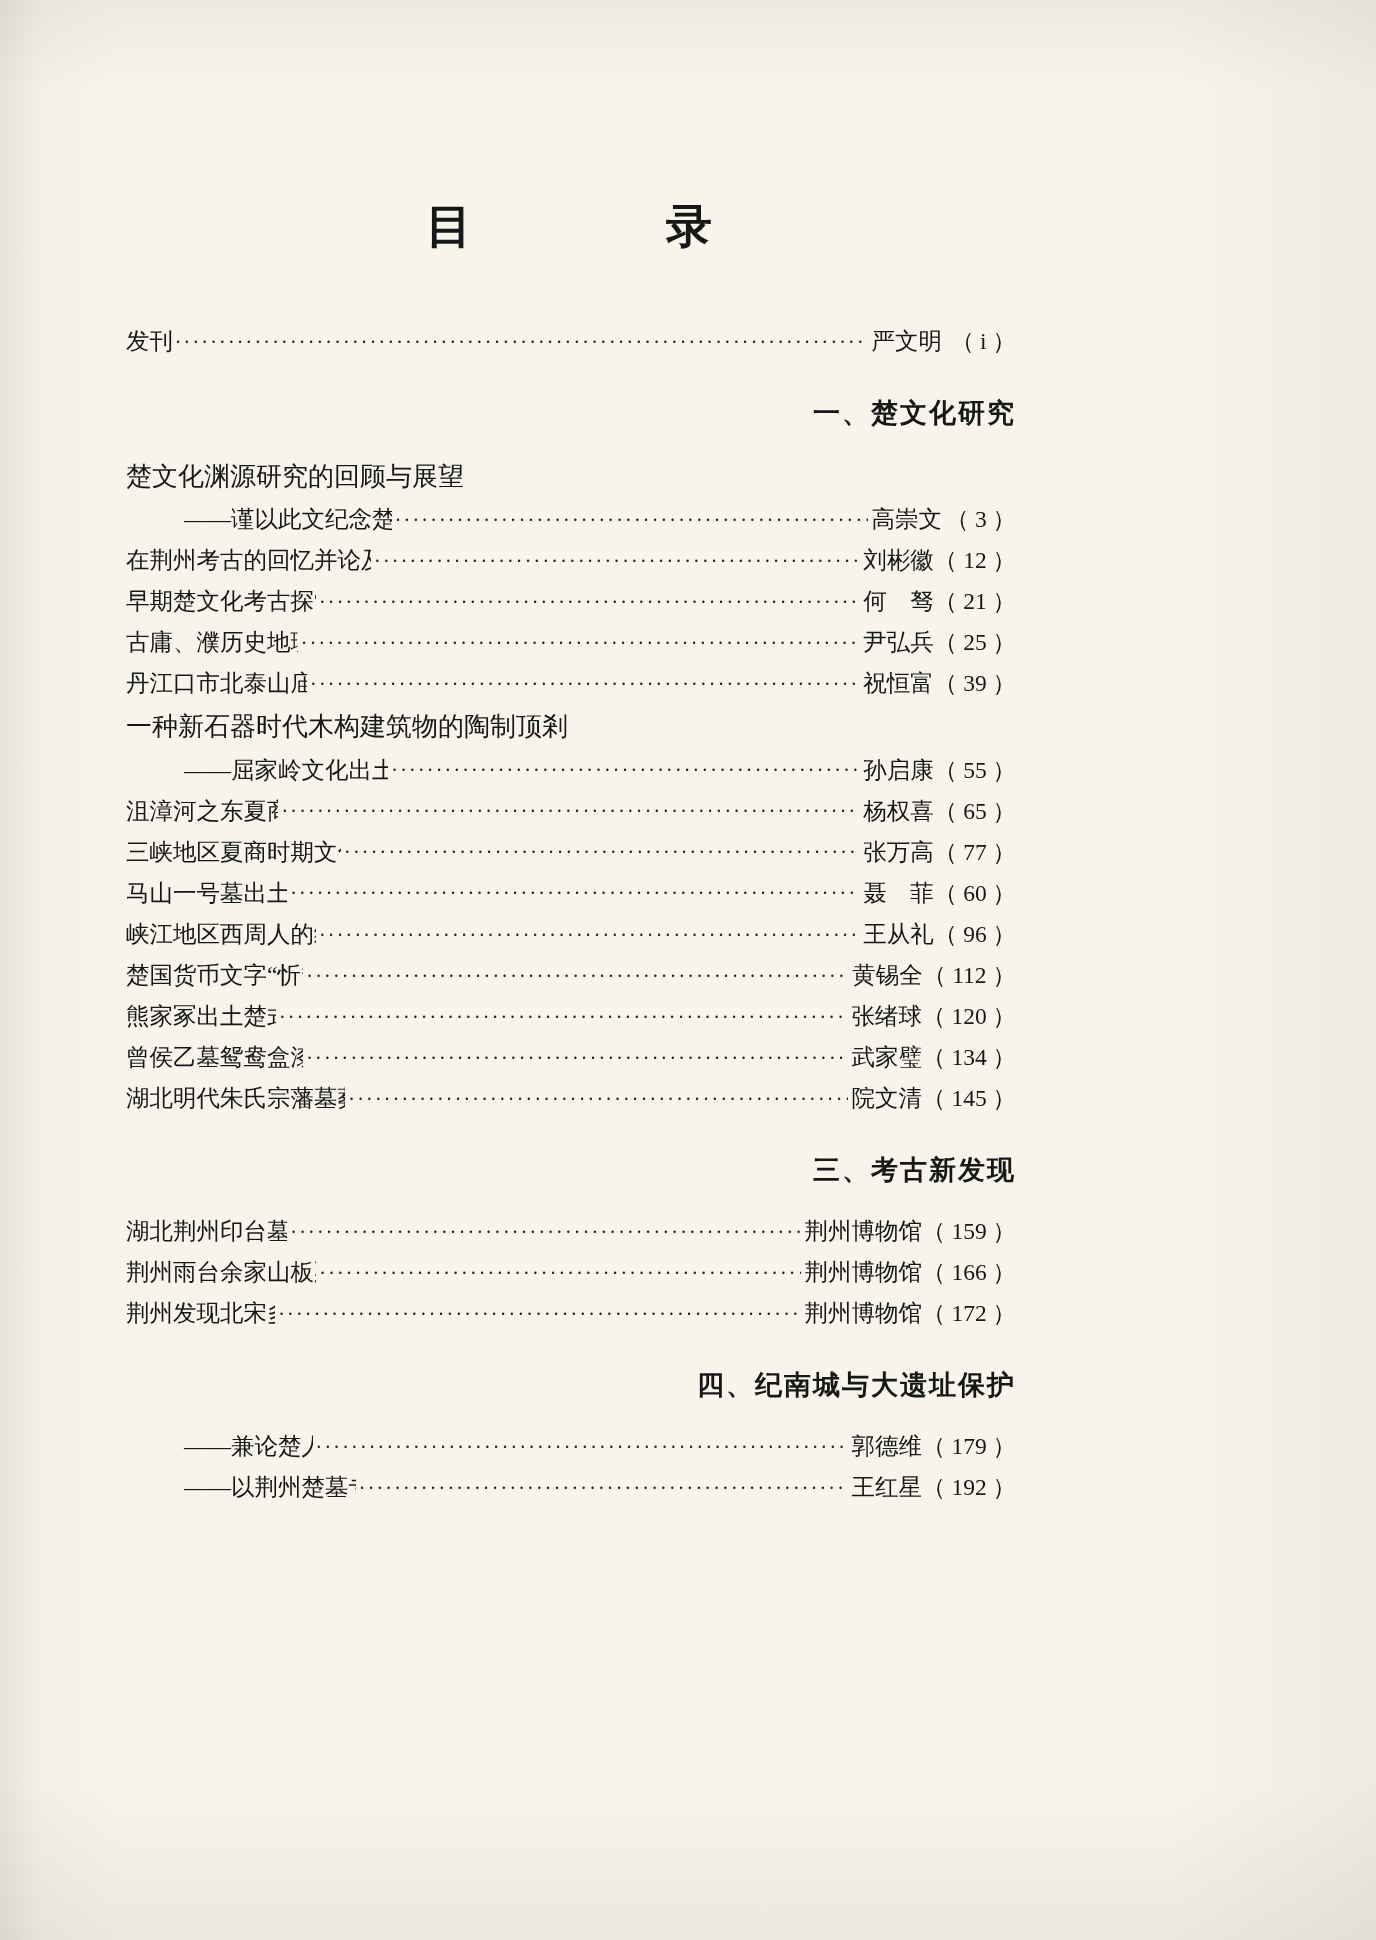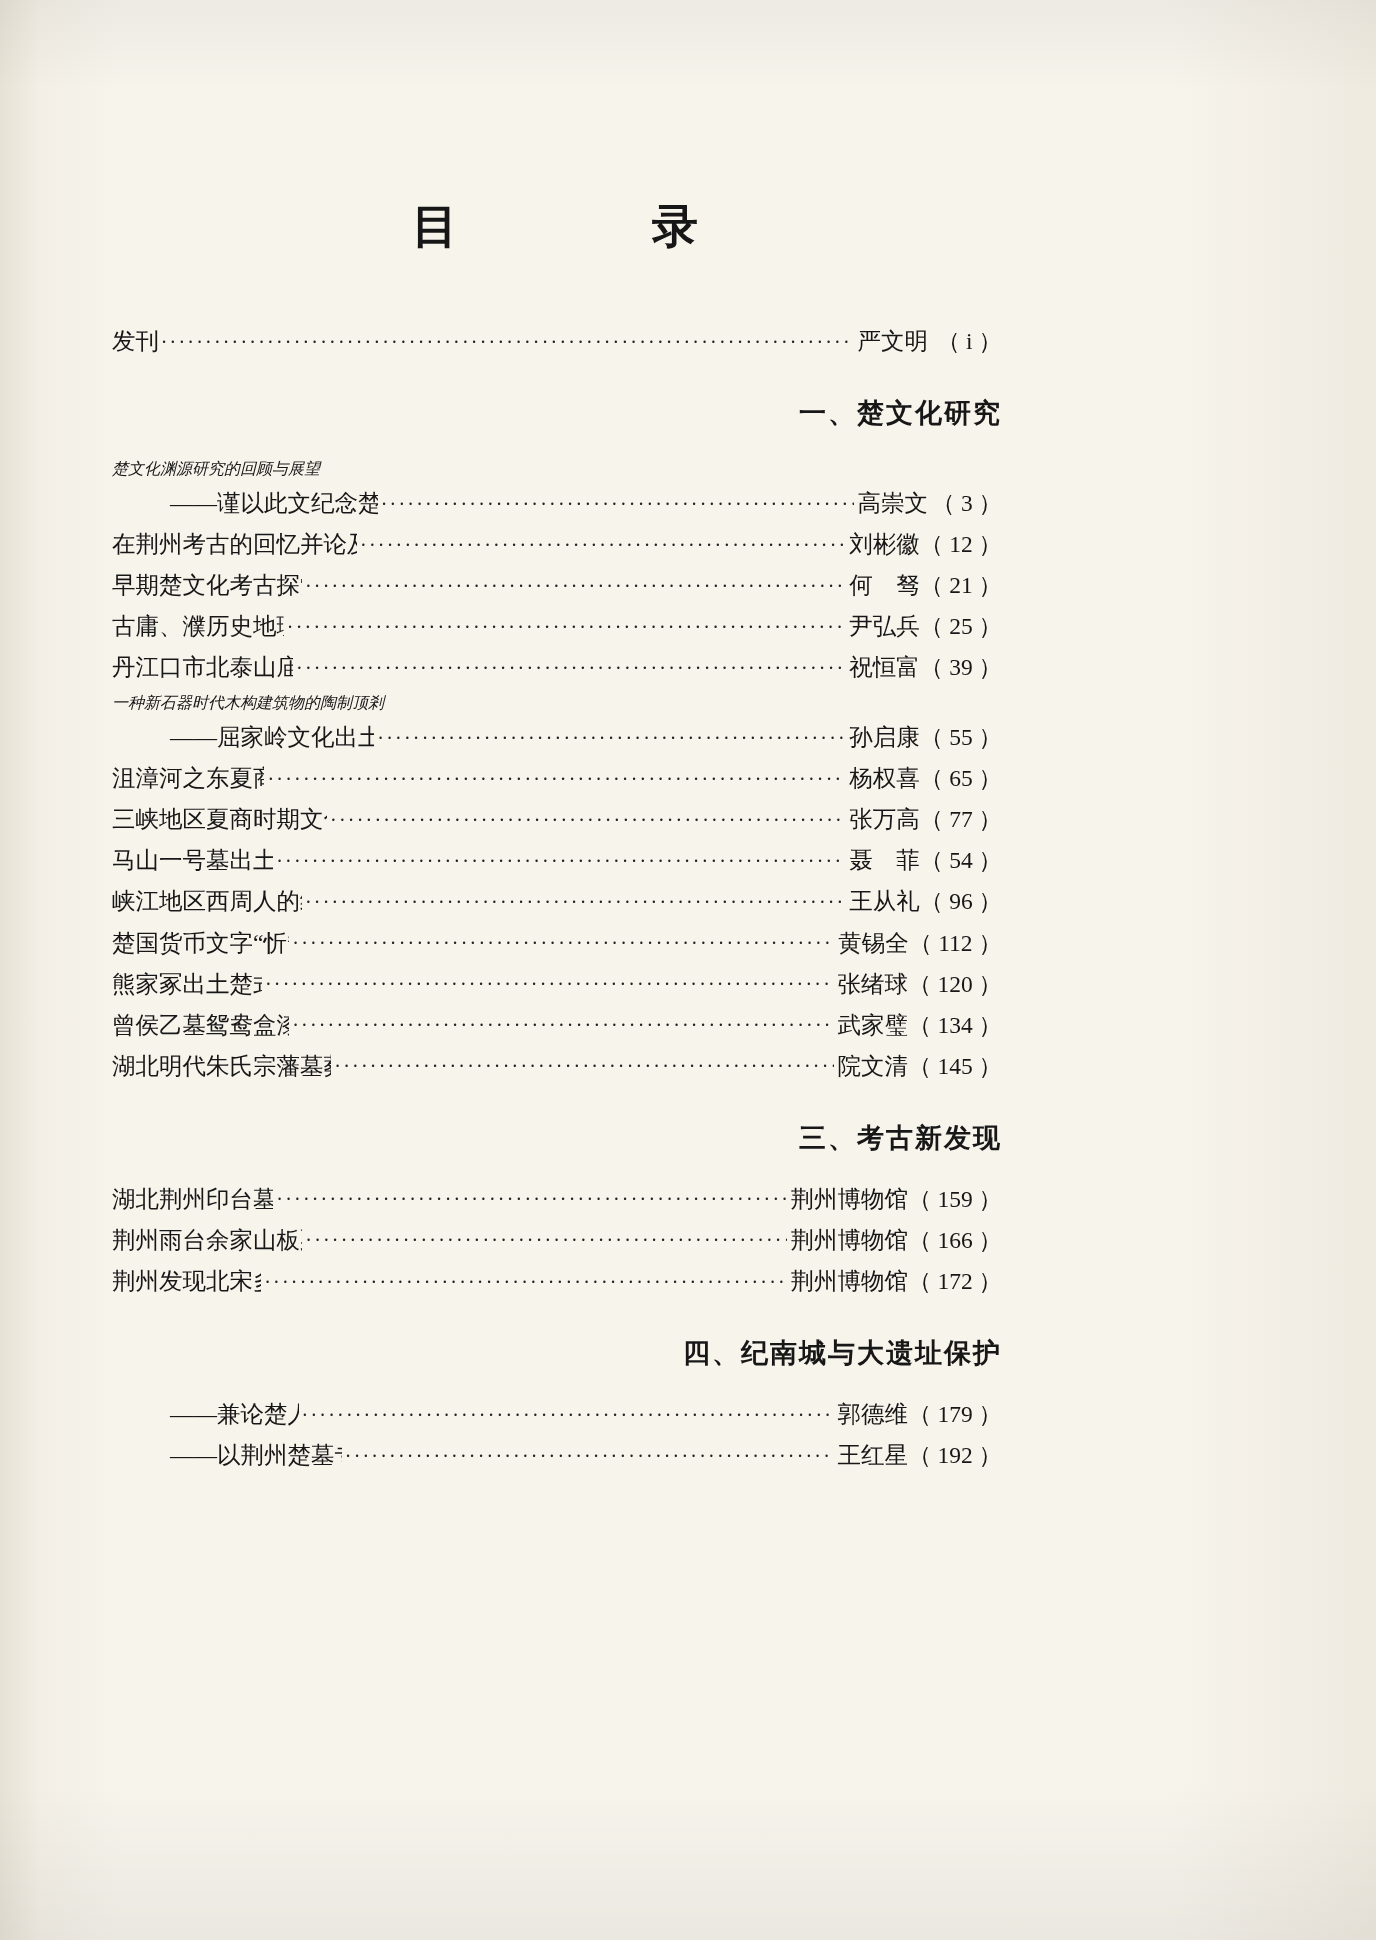--- a/index.html
+++ b/index.html
@@ -30,21 +30,21 @@
     pointer-events: none;
   }
   .page {
     position: absolute;
     left: 0; top: 0;
     width: 1376px;
     height: 1940px;
   }
   .content {
     position: absolute;
-    left: 112px;
+    left: 126px;
     top: 196px;
     width: 890px;
   }
   .doc-title {
     text-align: center;
     font-size: 46px;
     font-weight: bold;
     letter-spacing: 34px;
     padding-left: 30px;
     margin: 0 0 62px 0;
@@ -87,25 +87,24 @@
     padding-left: 4px;
   }
   .entry .page-no {
     flex: 0 0 auto;
     text-align: right;
     min-width: 74px;
     letter-spacing: 0px;
   }
   
   .entry-line1 {
-    font-size: 16px;
+    font-size: 26px;
     line-height: 1.62;
     padding-top: 3px;
     white-space: nowrap;
-    font-style: italic;
   }
   .entry.sub .etitle {
     padding-left: 58px;
   }
   .preface { margin-bottom: 4px; }
 </style>
 </head>
 <body>
 
 <div class="paper"></div>
@@ -168,21 +167,21 @@
         <div class="entry">
           <span class="etitle">三峡地区夏商时期文化遗存路家河类型简论</span>
           <span class="leader">························································································································</span>
           <span class="author">张万高</span>
           <span class="page-no">（ 77 ）</span>
         </div>
         <div class="entry">
           <span class="etitle">马山一号墓出土“木辟邪”考述</span>
           <span class="leader">························································································································</span>
           <span class="author">聂　菲</span>
-          <span class="page-no">（ 54 ）</span>
+          <span class="page-no">（ 60 ）</span>
         </div>
         <div class="entry">
           <span class="etitle">峡江地区西周人的经济文化形态初析</span>
           <span class="leader">························································································································</span>
           <span class="author">王从礼</span>
           <span class="page-no">（ 96 ）</span>
         </div>
         <div class="entry">
           <span class="etitle">楚国货币文字“忻”及有关问题再议</span>
           <span class="leader">························································································································</span>

